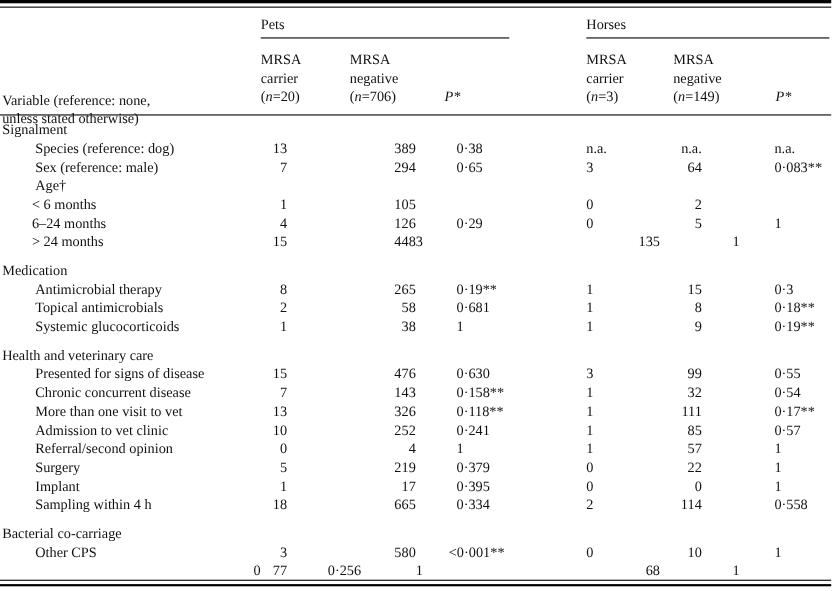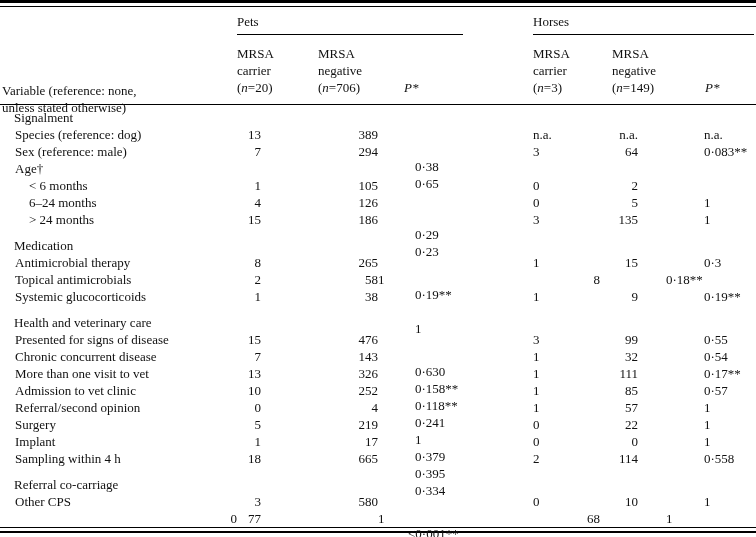--- a/index.html
+++ b/index.html
@@ -27,25 +27,25 @@
   .h-p{position:absolute;top:72px;line-height:17px;}
   .h-p-pets{left:404px;}
   .h-p-horses{left:705px;}
   .it{font-style:italic;}
   
   .tbody{padding-top:4px;}
   .row{display:grid;grid-template-columns:237px 24px 117px 155px 67px 38px 118px;
        height:17px;line-height:17px;}
   .row.gap{margin-top:9px;}
   .c{white-space:nowrap;}
-  .c-label{padding-left:15px;}
-  .row.section .c-label{padding-left:14px;}
+  .c-label{padding-left:32px;}
+  .row.section .c-label{padding-left:2px;}
   .row.sub .c-label{padding-left:29px;}
   .c-pc,.c-pn,.c-hn{text-align:right;}
-  .c-pp{padding-left:37px;margin-top:32px;}
+  .c-pp{padding-left:37px;}
   .c-pp.lt{padding-left:30px;}
   .c-hp{padding-left:66px;}
   
   .bottom-rules .rule-thick{margin-top:3px;}
 </style>
 </head>
 <body>
 
 <div id="page">
 
@@ -146,22 +146,21 @@
         <div class="c c-pc">4</div>
         <div class="c c-pn">126</div>
         <div class="c c-pp">0·29</div>
         <div class="c c-hc">0</div>
         <div class="c c-hn">5</div>
         <div class="c c-hp">1</div>
       </div>
       <div class="row sub">
         <div class="c c-label">&gt; 24 months</div>
         <div class="c c-pc">15</div>
-        <div class="c c-pn">186</div>
-        <div class="c c-pp">0·23</div>
+        <div class="c c-pn">448</div>
         <div class="c c-hc">3</div>
         <div class="c c-hn">135</div>
         <div class="c c-hp">1</div>
       </div>
       <div class="row section gap">
         <div class="c c-label">Medication</div>
         <div class="c c-pc"></div>
         <div class="c c-pn"></div>
         <div class="c c-pp"></div>
         <div class="c c-hc"></div>
@@ -174,20 +173,21 @@
         <div class="c c-pn">265</div>
         <div class="c c-pp">0·19**</div>
         <div class="c c-hc">1</div>
         <div class="c c-hn">15</div>
         <div class="c c-hp">0·3</div>
       </div>
       <div class="row">
         <div class="c c-label">Topical antimicrobials</div>
         <div class="c c-pc">2</div>
         <div class="c c-pn">58</div>
+        <div class="c c-pp">0·681</div>
         <div class="c c-hc">1</div>
         <div class="c c-hn">8</div>
         <div class="c c-hp">0·18**</div>
       </div>
       <div class="row">
         <div class="c c-label">Systemic glucocorticoids</div>
         <div class="c c-pc">1</div>
         <div class="c c-pn">38</div>
         <div class="c c-pp">1</div>
         <div class="c c-hc">1</div>
@@ -269,21 +269,21 @@
       <div class="row">
         <div class="c c-label">Sampling within 4 h</div>
         <div class="c c-pc">18</div>
         <div class="c c-pn">665</div>
         <div class="c c-pp">0·334</div>
         <div class="c c-hc">2</div>
         <div class="c c-hn">114</div>
         <div class="c c-hp">0·558</div>
       </div>
       <div class="row section gap">
-        <div class="c c-label">Referral co-carriage</div>
+        <div class="c c-label">Bacterial co-carriage</div>
         <div class="c c-pc"></div>
         <div class="c c-pn"></div>
         <div class="c c-pp"></div>
         <div class="c c-hc"></div>
         <div class="c c-hn"></div>
         <div class="c c-hp"></div>
       </div>
       <div class="row">
         <div class="c c-label">Other CPS</div>
         <div class="c c-pc">3</div>

